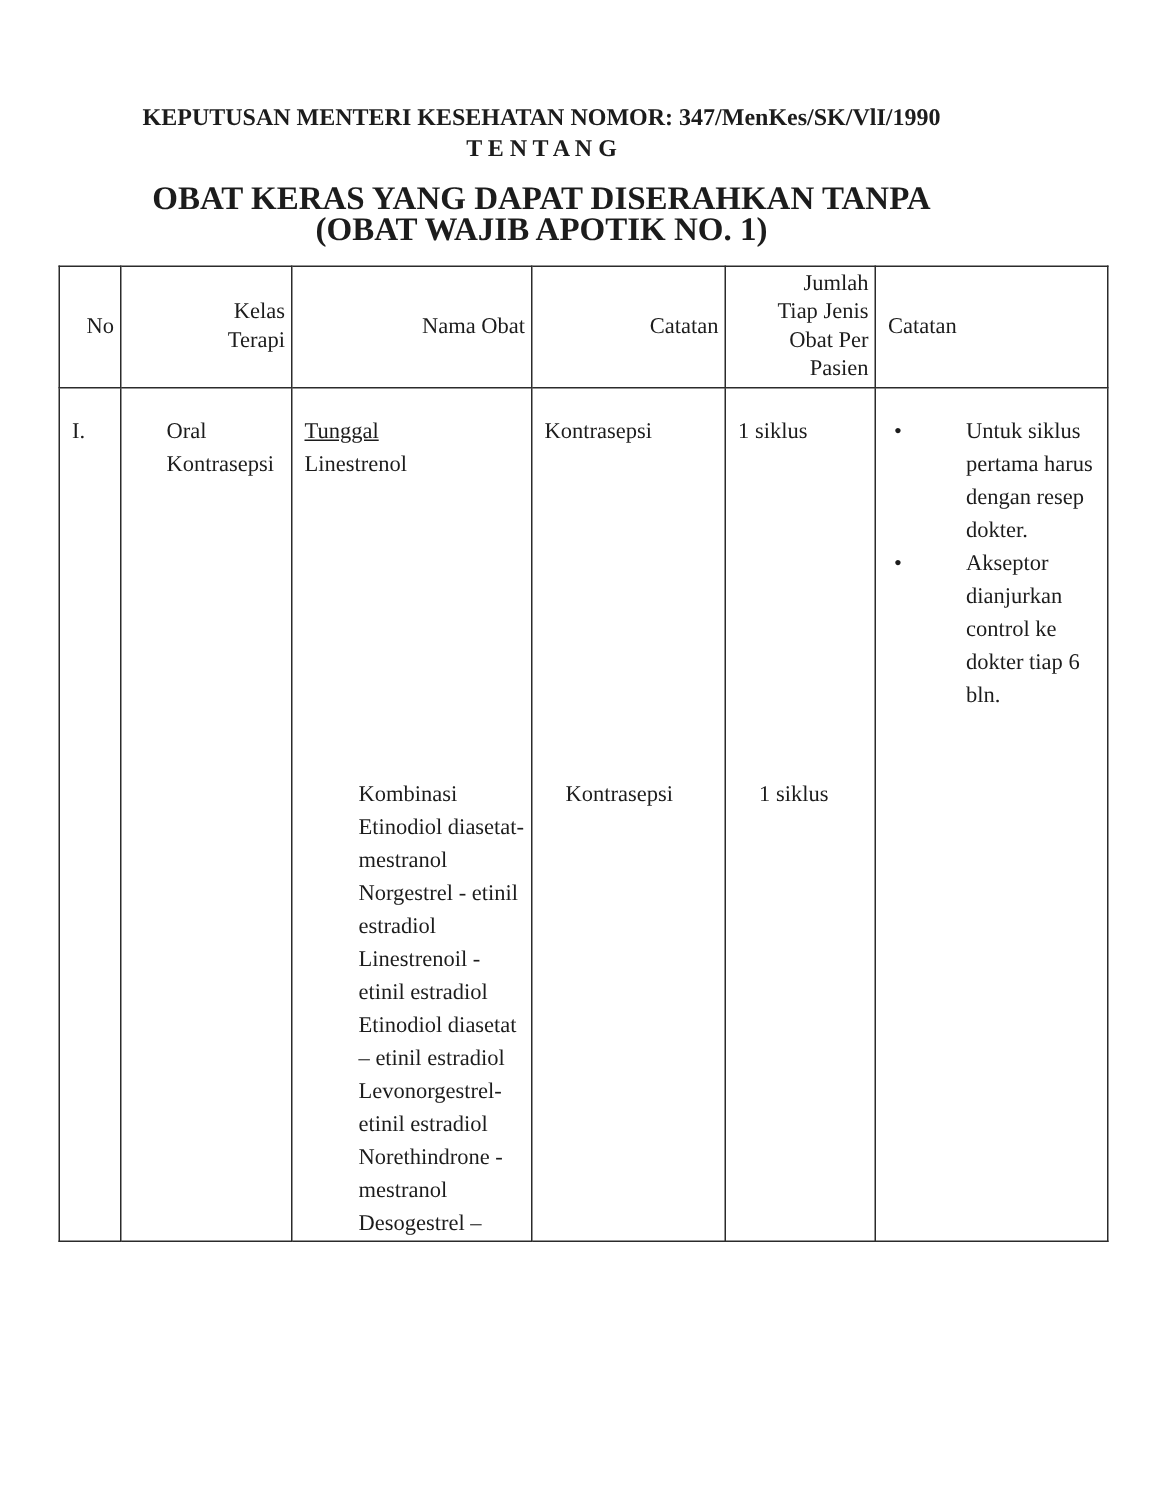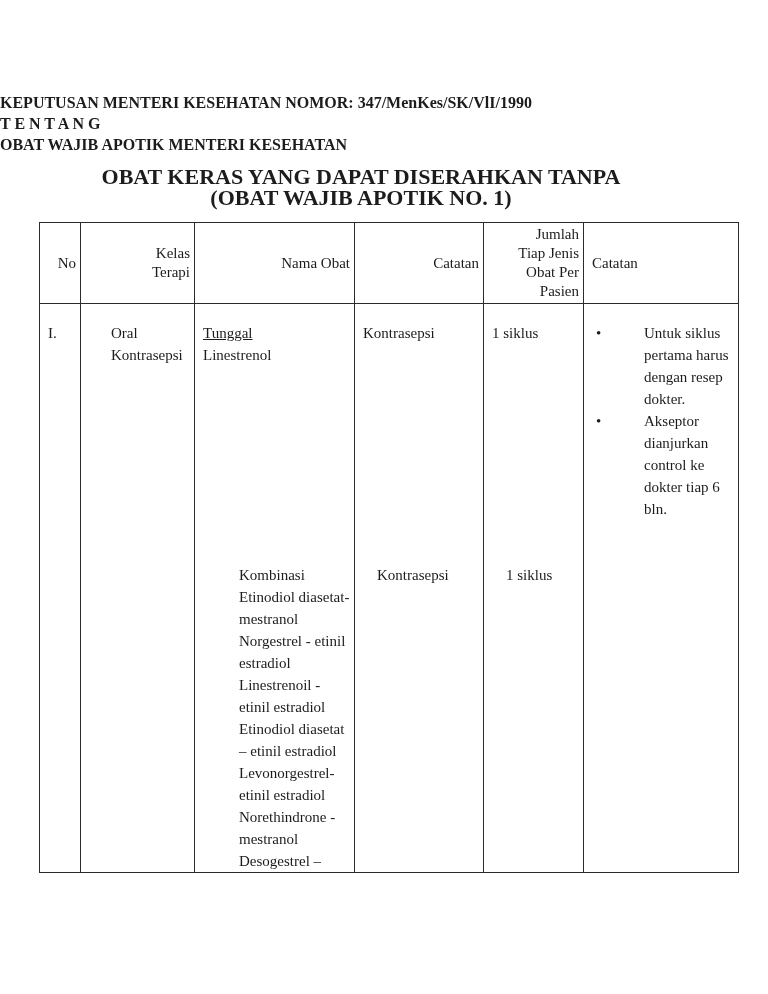--- a/index.html
+++ b/index.html
@@ -12,22 +12,22 @@
   .page {
     position: relative;
     width: 768px;
     height: 994px;
     background: #ffffff;
     overflow: hidden;
   }
   .title-block {
     width: 722px;
     margin: 0 auto 0 0;
-    padding-top: 92px;
-    text-align: left;
+    padding-top: 68px;
+    text-align: center;
   }
   .title-block .t-line {
     font-weight: bold;
     font-size: 16px;
     line-height: 21px;
     white-space: pre-line;
   }
   .subtitle-block {
     width: 722px;
     margin-top: 11px;
@@ -102,21 +102,20 @@
   }
 </style>
 </head>
 <body>
 
 <div class="page">
 
   <div class="title-block">
     <div class="t-line">KEPUTUSAN MENTERI KESEHATAN NOMOR: 347/MenKes/SK/VlI/1990</div>
     <div class="t-line">T E N T A N G</div>
-    <div class="t-line">OBAT WAJIB APOTIK MENTERI KESEHATAN</div>
   </div>
 
   <div class="subtitle-block">
     <div class="t-line">OBAT KERAS YANG DAPAT DISERAHKAN TANPA</div>
     <div class="t-line">(OBAT WAJIB APOTIK NO. 1)</div>
   </div>
 
   <table class="decree">
     <colgroup>
       <col style="width:41px">

